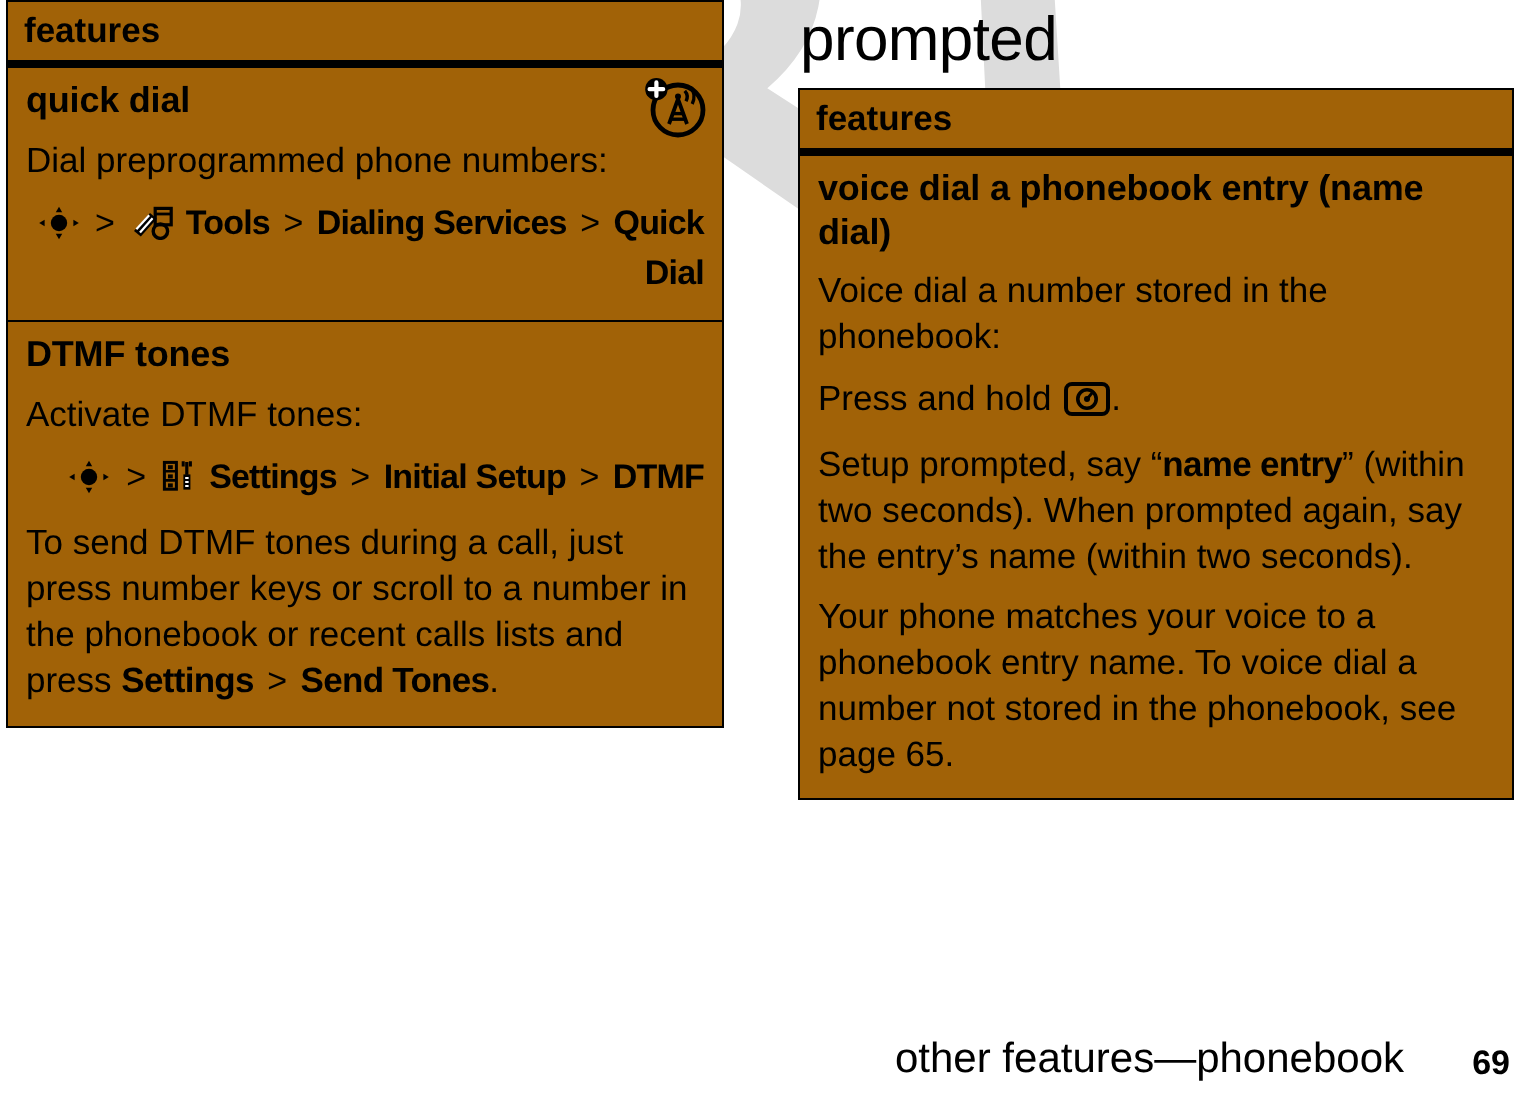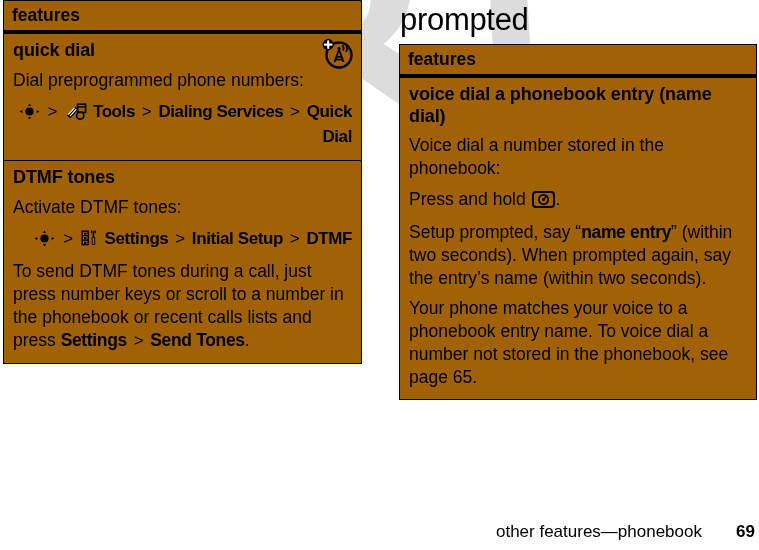--- a/index.html
+++ b/index.html
@@ -155,21 +155,21 @@
     position: absolute;
     left: 0;
     bottom: 8px;
     width: 759px;
     height: 24px;
   }
   #footer .foot-text {
     position: absolute;
     right: 57px;
     bottom: 0;
-    font-size: 17px;
+    font-size: 21px;
     line-height: 1.2;
     white-space: nowrap;
   }
   #footer .foot-page {
     position: absolute;
     right: 4px;
     bottom: 0;
     font-size: 17px;
     font-weight: bold;
     line-height: 1.2;

